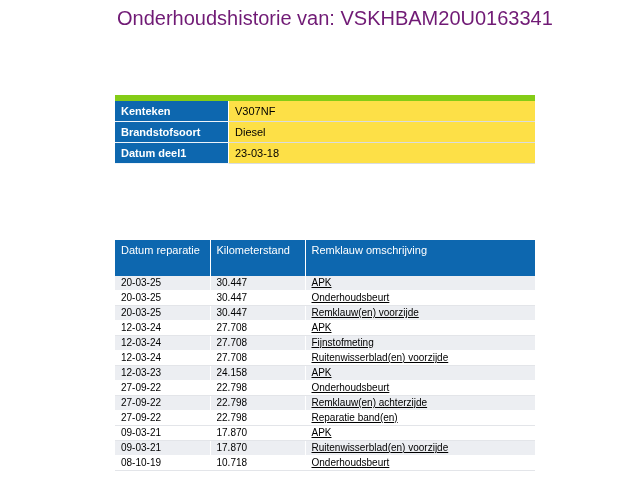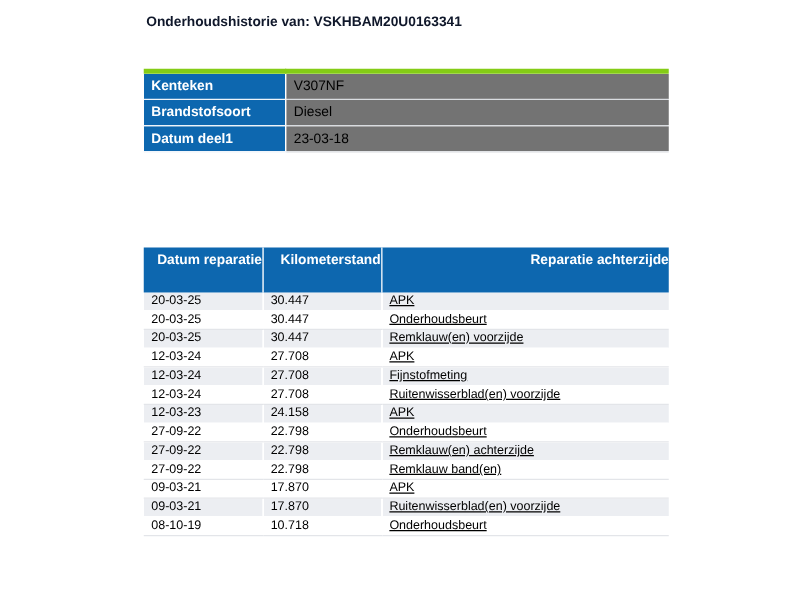--- a/index.html
+++ b/index.html
@@ -19,68 +19,68 @@
     color: #000;
     position: relative;
   }
   .content {
     position: absolute;
     left: 115px;
     top: 0;
     width: 422px;
   }
   h1.page-title {
-    font-size: 11px;
-    font-weight: bold;
-    color: #0f172a;
+    font-size: 20px;
+    font-weight: normal;
+    color: #701a75;
     margin: 9px 0 0 2px;
     line-height: 18px;
     white-space: nowrap;
   }
   
   table.info-table {
     border-collapse: collapse;
     table-layout: fixed;
     width: 420px;
-    margin-top: 28px;
-    border-top: 4px solid #84cc16;
+    margin-top: 68px;
+    border-top: 6px solid #84cc16;
   }
   table.info-table td {
     font-size: 11px;
     height: 20px;
     line-height: 20px;
     padding: 0 0 0 6px;
     overflow: hidden;
     white-space: nowrap;
   }
   table.info-table td.label {
     width: 107px;
     background: var(--header-blue, #0d67af);
     color: #fff;
     font-weight: bold;
     border-bottom: 1px solid #eef4fa;
     border-right: 1px solid #ffffff;
   }
   table.info-table td.value {
-    background: #737373;
+    background: #fde047;
     border-bottom: 1px solid #d9dce0;
   }
   
   table.history-table {
     border-collapse: collapse;
     table-layout: fixed;
     width: 420px;
     margin-top: 76px;
   }
   table.history-table th {
     background: var(--header-blue, #0d67af);
     color: #ffffff;
-    font-weight: bold;
+    font-weight: normal;
     font-size: 11px;
-    text-align: right;
+    text-align: left;
     vertical-align: top;
     box-sizing: border-box;
     height: 36px;
     padding: 4px 0 0 6px;
     border-right: 1px solid #ffffff;
     white-space: nowrap;
   }
   table.history-table th:last-child { border-right: none; }
   table.history-table td {
     font-size: 10px;
@@ -128,21 +128,21 @@
   <table class="history-table">
     <colgroup>
       <col class="c-date">
       <col class="c-km">
       <col class="c-desc">
     </colgroup>
     <thead>
       <tr id="history-head">
           <th>Datum reparatie</th>
           <th>Kilometerstand</th>
-          <th>Reparatie achterzijde</th>
+          <th>Remklauw omschrijving</th>
         </tr>
     </thead>
     <tbody id="history-body">
         <tr class="alt">
           <td>20-03-25</td>
           <td>30.447</td>
           <td>APK</td>
         </tr>
         <tr>
           <td>20-03-25</td>
@@ -180,21 +180,21 @@
           <td>Onderhoudsbeurt</td>
         </tr>
         <tr class="alt">
           <td>27-09-22</td>
           <td>22.798</td>
           <td>Remklauw(en) achterzijde</td>
         </tr>
         <tr>
           <td>27-09-22</td>
           <td>22.798</td>
-          <td>Remklauw band(en)</td>
+          <td>Reparatie band(en)</td>
         </tr>
         <tr>
           <td>09-03-21</td>
           <td>17.870</td>
           <td>APK</td>
         </tr>
         <tr class="alt">
           <td>09-03-21</td>
           <td>17.870</td>
           <td>Ruitenwisserblad(en) voorzijde</td>

